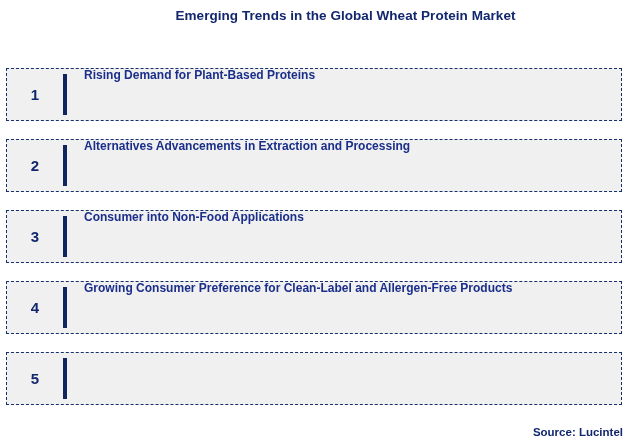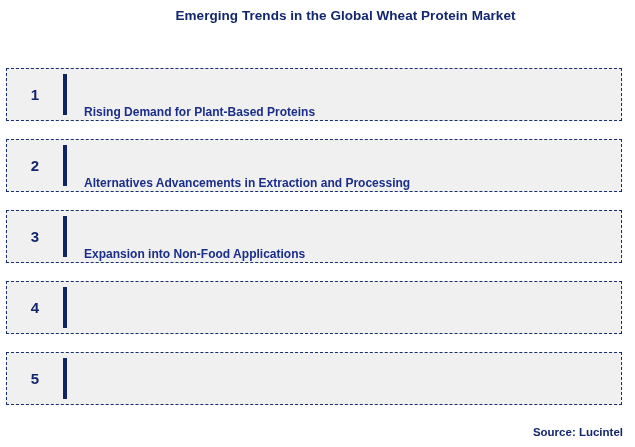--- a/index.html
+++ b/index.html
@@ -74,21 +74,21 @@
   .trend-divider {
     width: 4px;
     flex: 0 0 4px;
     background: #0e2561;
     margin: 5px 0 5px 0;
   }
 
   .trend-label-cell {
     flex: 1 1 auto;
     display: flex;
-    align-items: flex-end;
+    align-items: flex-start;
     padding-left: 17px;
     padding-right: 12px;
     overflow: hidden;
   }
 
   .trend-label {
     font-size: 12px;
     font-weight: bold;
     color: #1a2e8a;
     line-height: 1.15;
@@ -134,29 +134,32 @@
         <span class="trend-label">Alternatives Advancements in Extraction and Processing</span>
       </div>
     </div>
 
     <div class="trend-row">
       <div class="trend-number-cell">
         <span class="trend-number">3</span>
       </div>
       <div class="trend-divider"></div>
       <div class="trend-label-cell">
-        <span class="trend-label">Expansion into Non-Food Applications</span>
+        <span class="trend-label">Consumer into Non-Food Applications</span>
       </div>
     </div>
 
     <div class="trend-row">
       <div class="trend-number-cell">
         <span class="trend-number">4</span>
       </div>
       <div class="trend-divider"></div>
+      <div class="trend-label-cell">
+        <span class="trend-label">Growing Consumer Preference for Clean-Label and Allergen-Free Products</span>
+      </div>
     </div>
 
     <div class="trend-row">
       <div class="trend-number-cell">
         <span class="trend-number">5</span>
       </div>
       <div class="trend-divider"></div>
     </div>
 
   </div>

